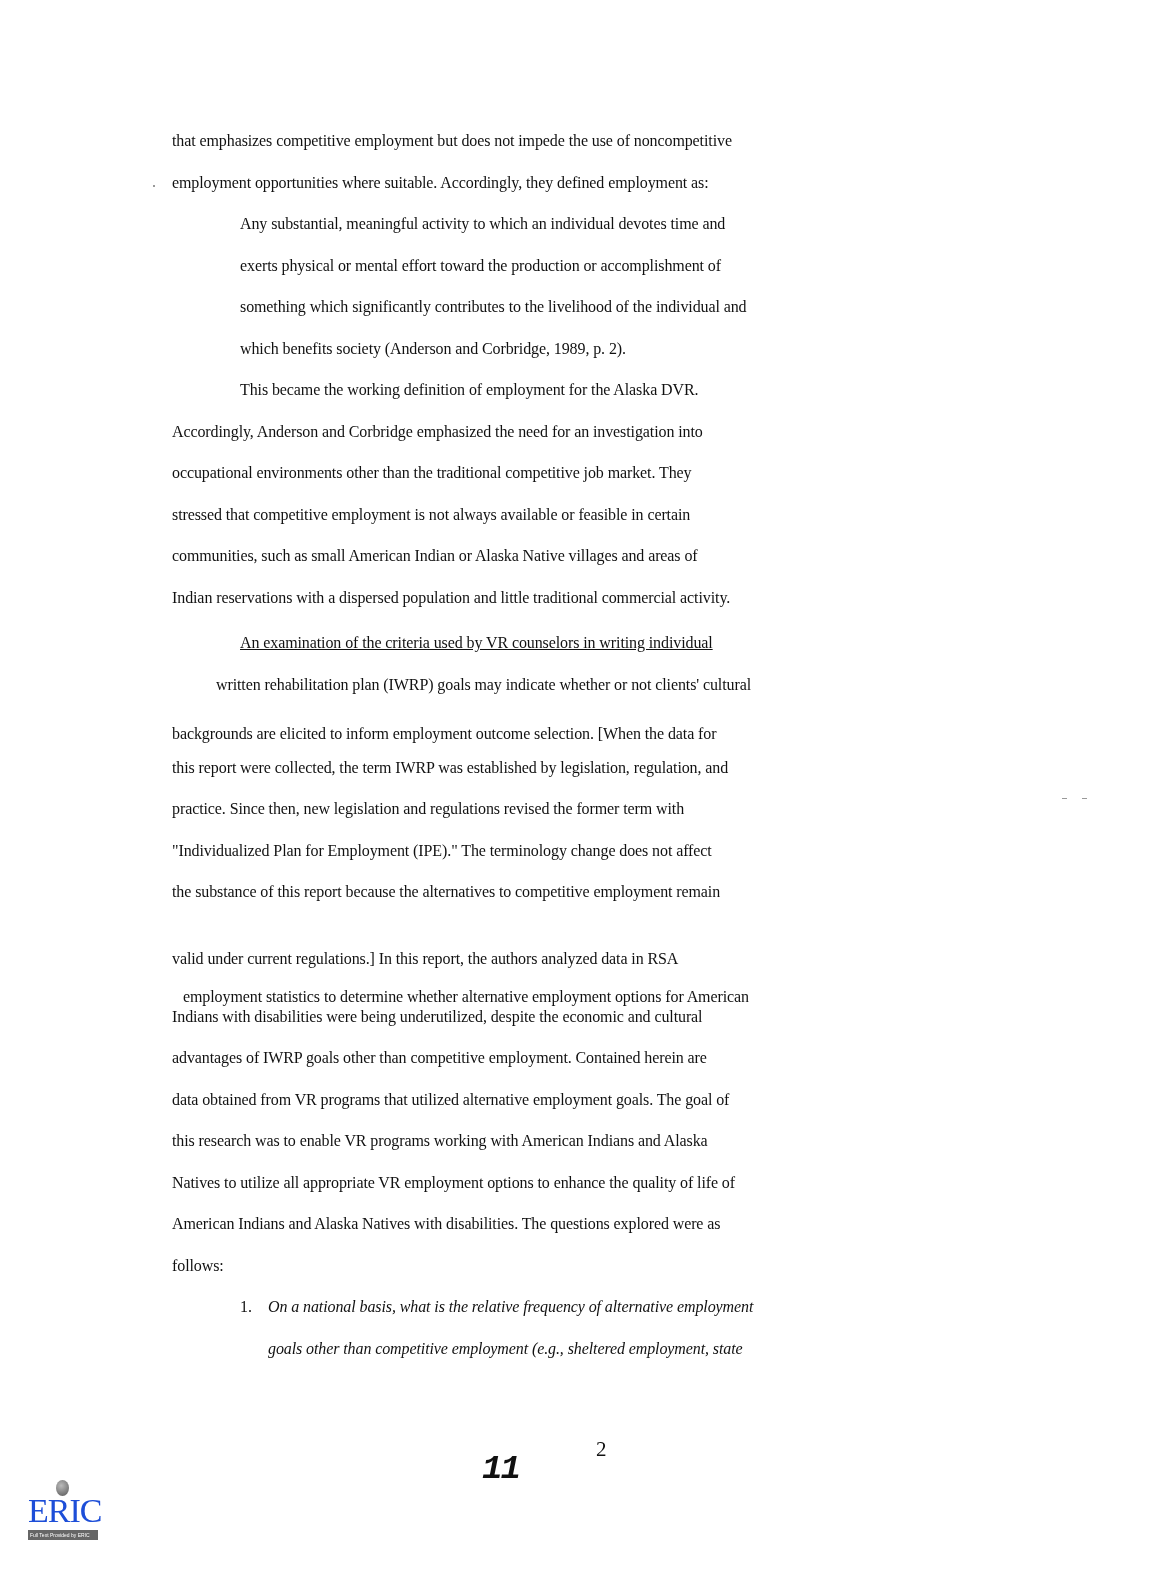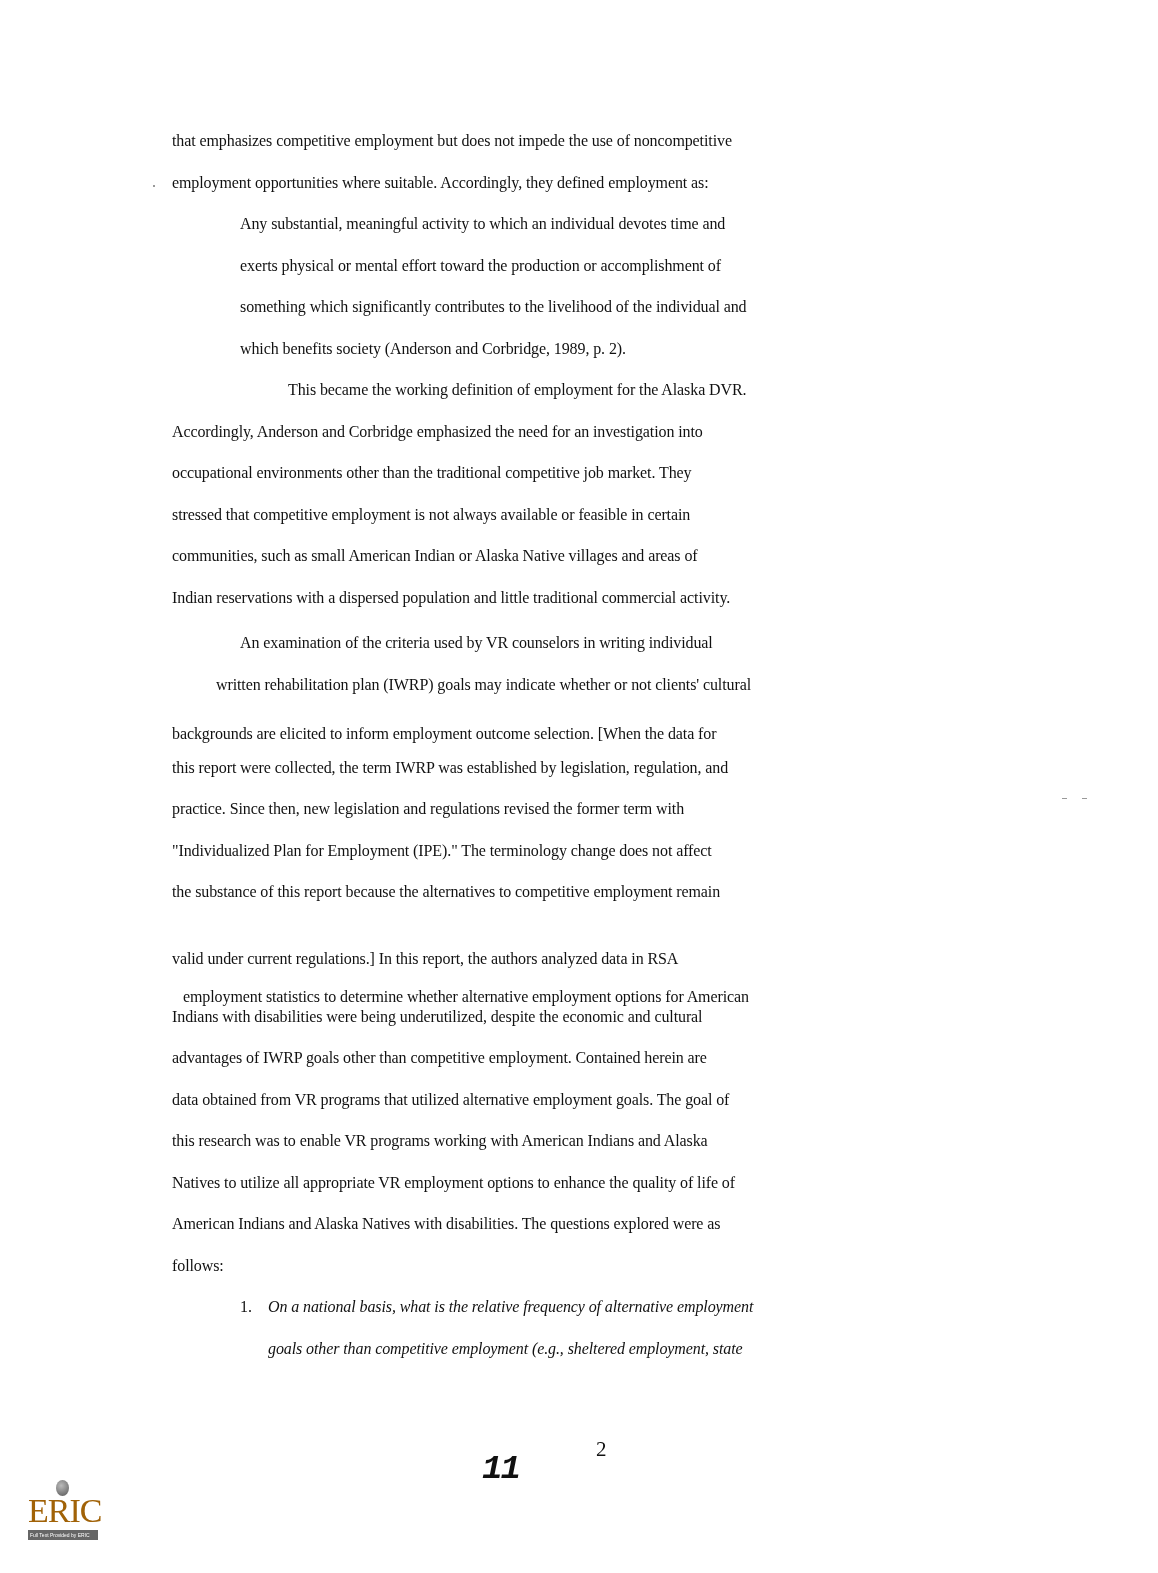--- a/index.html
+++ b/index.html
@@ -24,21 +24,21 @@
   .pagenum {
     position: absolute; left: 596px; top: 1437px; font-size: 21px;
     font-family: "Liberation Serif", serif;
   }
   .eric { position: absolute; left: 26px; top: 1480px; width: 72px; height: 64px; }
   .eric .globe {
     position: absolute; left: 30px; top: 0; width: 13px; height: 16px;
     border-radius: 50%; background: radial-gradient(circle at 40% 35%, #bbb, #555);
   }
   .eric .word {
-    position: absolute; left: 2px; top: 12px; font-size: 34px; color: #a16207;
+    position: absolute; left: 2px; top: 12px; font-size: 34px; color: #1d4ed8;
     font-family: "Liberation Serif", serif; letter-spacing: -1px;
   }
   .eric .bar {
     position: absolute; left: 2px; top: 50px; width: 70px; height: 10px;
     background: #666; color: #fff; font-size: 5px; line-height: 10px;
     font-family: "Liberation Sans", sans-serif; overflow: hidden; white-space: nowrap;
     padding-left: 2px; box-sizing: border-box;
   }
   .speck { position: absolute; background: #999; width: 2px; height: 2px; }
 </style>
@@ -46,27 +46,27 @@
 <body>
 
 <div class="page">
   <div id="lines">
       <div class="line" style="top: 0px;">that emphasizes competitive employment but does not impede the use of noncompetitive</div>
       <div class="line" style="top: 41.5px;">employment opportunities where suitable.  Accordingly, they defined employment as:</div>
       <div class="line quote" style="top: 83px;">Any substantial, meaningful activity to which an individual devotes time and</div>
       <div class="line quote" style="top: 124.5px;">exerts physical or mental effort toward the production or accomplishment of</div>
       <div class="line quote" style="top: 166px;">something which significantly contributes to the livelihood of the individual and</div>
       <div class="line quote" style="top: 207.5px;">which benefits society (Anderson and Corbridge, 1989, p. 2).</div>
-      <div class="line indent1" style="top: 249px; margin-left: 48px;">This became the working definition of employment for the Alaska DVR.</div>
+      <div class="line indent1" style="top: 249px;">This became the working definition of employment for the Alaska DVR.</div>
       <div class="line" style="top: 290.5px;">Accordingly, Anderson and Corbridge emphasized the need for an investigation into</div>
       <div class="line" style="top: 332px;">occupational environments other than the traditional competitive job market.  They</div>
       <div class="line" style="top: 373.5px;">stressed that competitive employment is not always available or feasible in certain</div>
       <div class="line" style="top: 415px; text-align: center;">communities, such as small American Indian or Alaska Native villages and areas of</div>
       <div class="line" style="top: 456.5px;">Indian reservations with a dispersed population and little traditional commercial activity.</div>
-      <div class="line indent1" style="top: 502px;">An examination of the criteria used by VR counselors in writing individual</div>
+      <div class="line indent1" style="top: 502px; text-decoration: underline;">An examination of the criteria used by VR counselors in writing individual</div>
       <div class="line" style="top: 543.5px; margin-left: 44px;">written rehabilitation plan (IWRP) goals may indicate whether or not clients' cultural</div>
       <div class="line" style="top: 585px; margin-top: 8px;">backgrounds are elicited to inform employment outcome selection.  [When the data for</div>
       <div class="line" style="top: 626.5px;">this report were collected, the term IWRP was established by legislation, regulation, and</div>
       <div class="line" style="top: 668px;">practice.  Since then, new legislation and regulations revised the former term with</div>
       <div class="line" style="top: 709.5px;">"Individualized Plan for Employment (IPE)."  The terminology change does not affect</div>
       <div class="line" style="top: 751px;">the substance of this report because the alternatives to competitive employment remain</div>
       <div class="line" style="top: 792.5px; margin-top: 25px;">valid under current regulations.]  In this report, the authors analyzed data in RSA</div>
       <div class="line" style="top: 856px; margin-left: 11px;">employment statistics to determine whether alternative employment options for American</div>
       <div class="line" style="top: 875.5px;">Indians with disabilities were being underutilized, despite the economic and cultural</div>
       <div class="line" style="top: 917px;">advantages of IWRP goals other than competitive employment.  Contained herein are</div>

